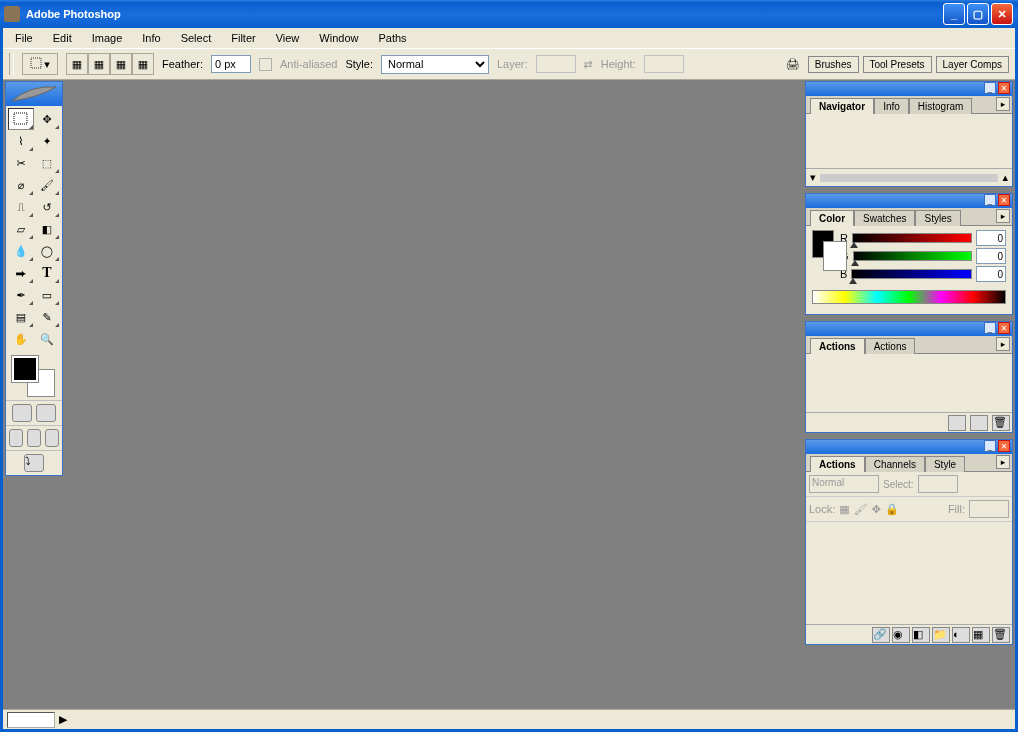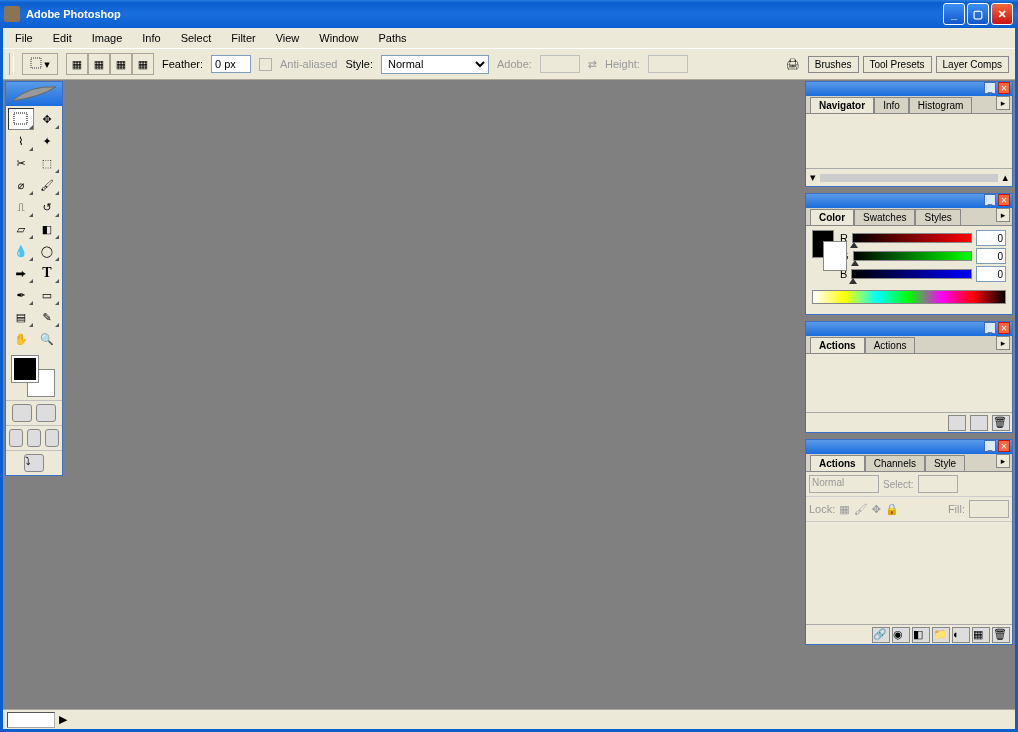--- a/index.html
+++ b/index.html
@@ -38,21 +38,21 @@
 .tb-colors { height: 44px; position: relative; margin: 2px; }
 .fg-sw { position: absolute; left: 4px; top: 2px; width: 26px; height: 26px; background: #000; border: 2px solid #fff; outline: 1px solid #888; cursor:pointer;}
 .bg-sw { position: absolute; left: 20px; top: 16px; width: 26px; height: 26px; background: #fff; border: 2px solid #fff; outline: 1px solid #888; cursor:pointer;}
 .tb-row2 { display: flex; justify-content: center; gap: 4px; padding: 3px; border-top: 1px solid #c0c0c0;}
 .tb-sq { width: 20px; height: 18px; border:1px solid #888; background: #ddd; cursor:pointer; border-radius:3px;}
 .panels { position: absolute; right: 2px; top: 1px; width: 208px; display: flex; flex-direction: column; gap: 6px;}
 .panel { border: 1px solid #3971c9; background: #ece9d8;}
 .panel-hdr { height: 14px; background: linear-gradient(#5a9be8,#1b6dde); display: flex; justify-content: flex-end; padding: 0 2px; gap:2px;}
 .phbtn { width: 12px; height: 12px; background: #dbe8fb; border: 1px solid #3971c9; font-size: 8px; display:flex; align-items:center;justify-content:center;cursor:pointer;}
 .phbtn.cls{background:#f46a3c;border-color:#c91313;color:#fff;}
-.panel-tabs { display: flex; height: 18px; background: #d6d3c5; align-items:flex-start; padding-left: 4px; gap: 0px; border-bottom:1px solid #888;}
+.panel-tabs { display: flex; height: 18px; background: #d6d3c5; align-items:center; padding-left: 4px; gap: 0px; border-bottom:1px solid #888;}
 .ptab { padding: 2px 8px; background: #d6d3c5; border: 1px solid #888; border-bottom:none; font-size: 10px; cursor:pointer; position: relative; top:1px;}
 .ptab.act { background: #ece9d8; font-weight: bold; }
 .ptab-menu{margin-left:auto;width:14px;height:14px;border:1px solid #888;background:#ece9d8;font-size:9px;display:flex;align-items:center;justify-content:center;margin-right:2px;margin-bottom:1px;cursor:pointer;}
 .panel-body { padding: 4px; }
 .nav-body{height:72px;position:relative;}
 .nav-bar{position:absolute;bottom:0;left:0;right:0;height:18px;border-top:1px solid #aaa;display:flex;align-items:center;padding:0 4px;gap:4px;}
 .nav-slider{flex:1;height:8px;background:#ccc;position:relative;}
 .col-body{height:88px;padding:4px 6px;}
 .col-row{display:flex;align-items:center;gap:4px;height:16px;margin-bottom:2px;}
 .col-sw-big{width:22px;height:28px;border:1px solid #888;background:#000;position:relative;}
@@ -113,21 +113,21 @@
       <div class="opt-icon">▦</div>
       <div class="opt-icon">▦</div>
       <div class="opt-icon">▦</div>
     </div>
     <span class="opt-label">Feather:</span>
     <input class="opt-input" value="0 px" style="">
     <div class="chk"></div>
     <span class="opt-label dis">Anti-aliased</span>
     <span class="opt-label">Style:</span>
     <select class="opt-select"><option>Normal</option></select>
-    <span class="opt-label dis">Adobe:</span>
+    <span class="opt-label dis">Layer:</span>
     <input class="opt-input dis" style="">
     <span class="opt-label dis">⇄</span>
     <span class="opt-label dis">Height:</span>
     <input class="opt-input dis" style="">
     <div class="palette-well">
       <div class="opt-icon" style="border:none">🖨</div>
       <div class="well-tab">Brushes</div>
       <div class="well-tab">Tool Presets</div>
       <div class="well-tab">Layer Comps</div>
     </div>

